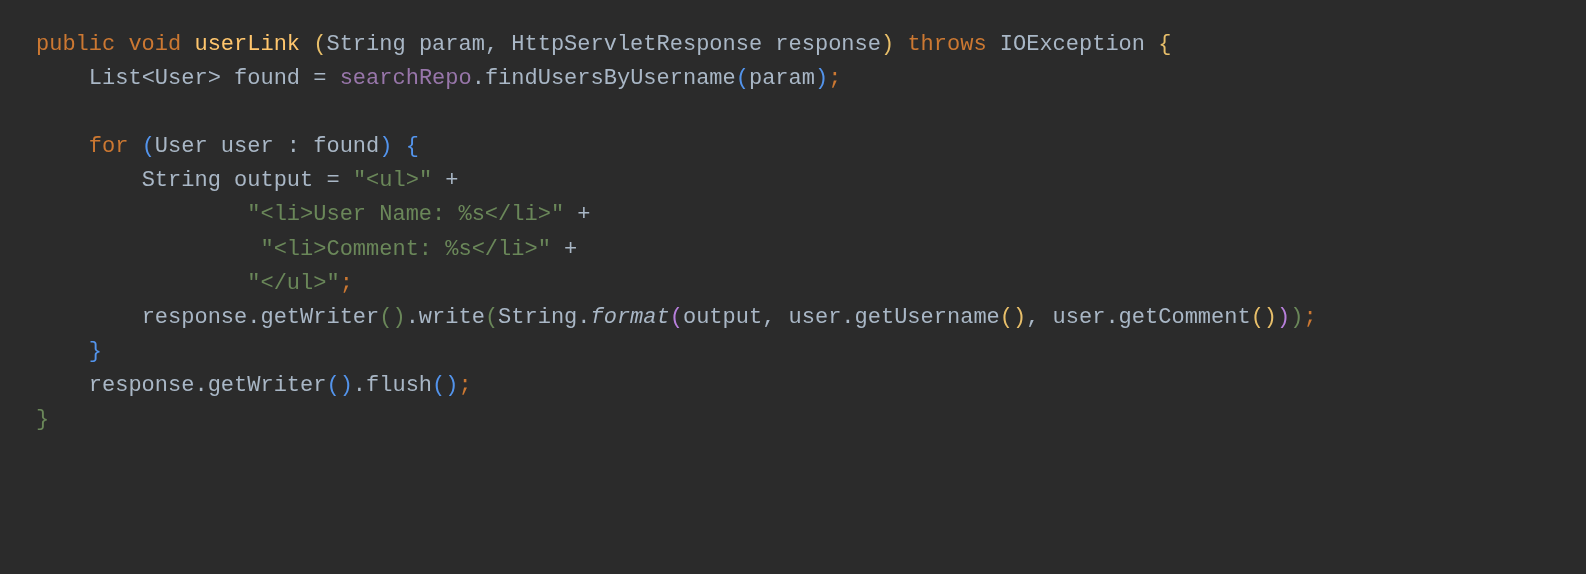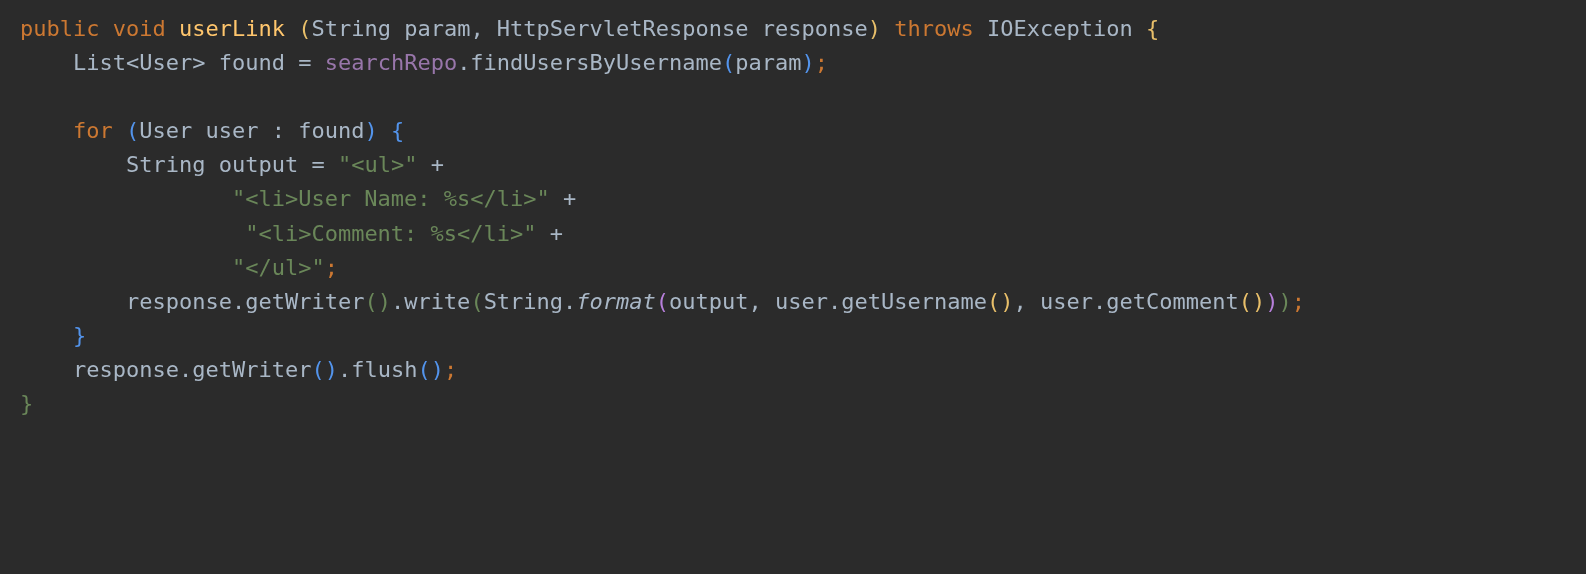--- a/index.html
+++ b/index.html
@@ -7,24 +7,25 @@
     padding: 0;
     width: 1586px;
     height: 574px;
     background: #2b2b2b;
     font-family: "Menlo", "Consolas", "DejaVu Sans Mono", monospace;
     font-size: 22px;
     color: #a9b7c6;
     overflow: hidden;
   }
   pre {
-    margin: 0;
+    margin: 16px;
     padding: 12px 20px 12px 20px;
     line-height: 1.55;
     white-space: pre;
+    font-family: Liberation Mono, monospace;
   }
   .kw   { color: #cc7832; }          
   .def  { color: #ffc66d; }          
   .field{ color: #9876aa; }          
   .str  { color: #6a8759; }          
   .smethod { color: #a9b7c6; font-style: italic; } 
   .p-yellow { color: #e8bf6a; }      
   .p-blue   { color: #5394ec; }
   .p-green  { color: #6a8759; }
   .p-purple { color: #b77fdb; } 

